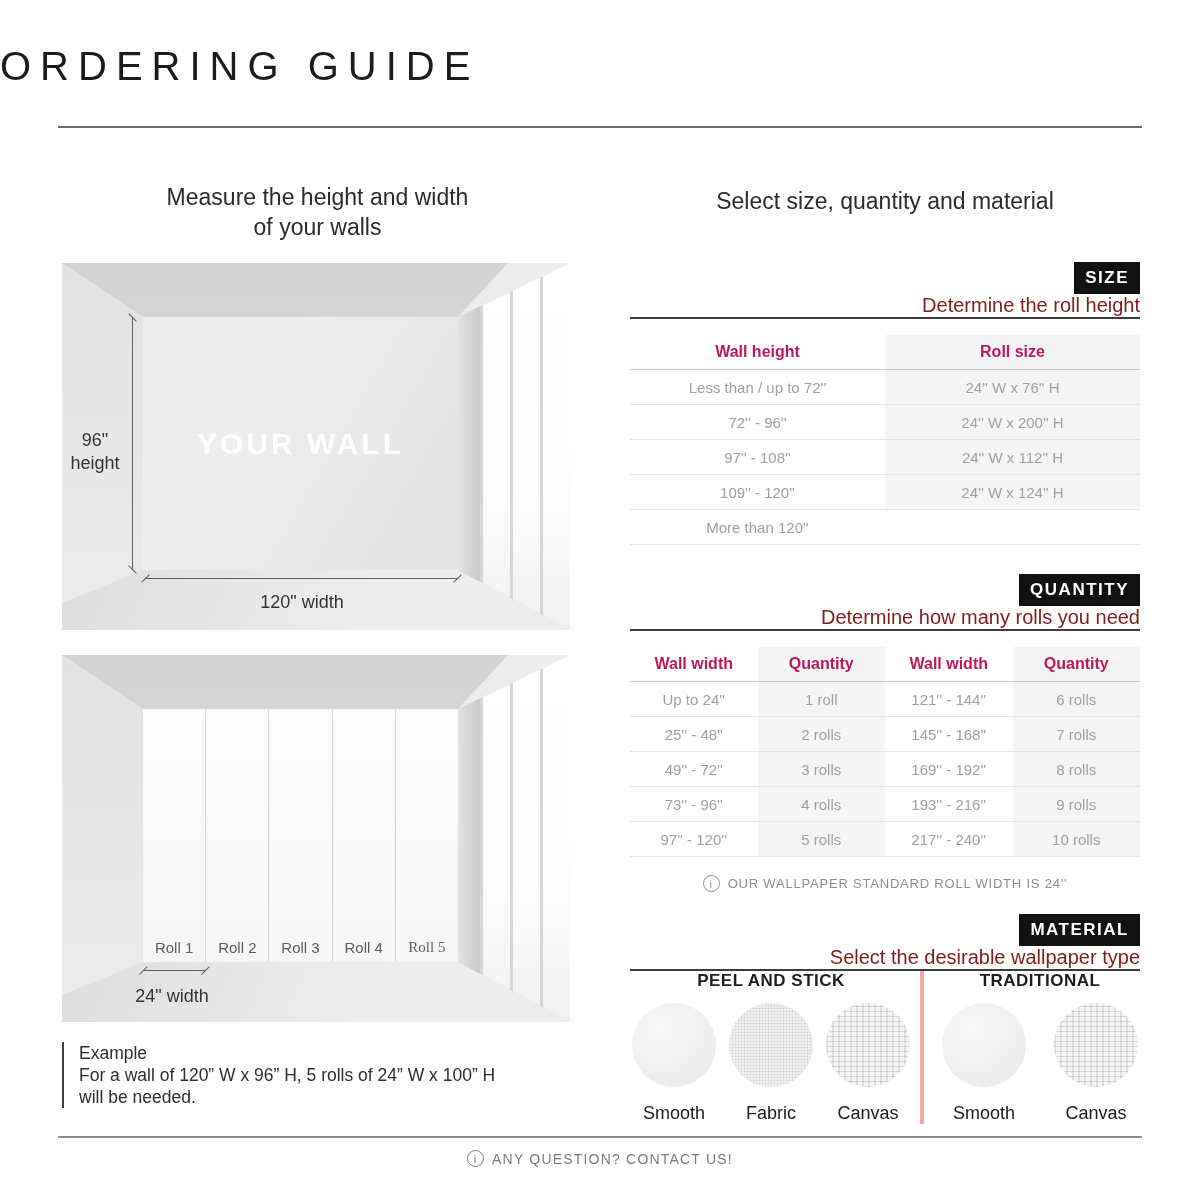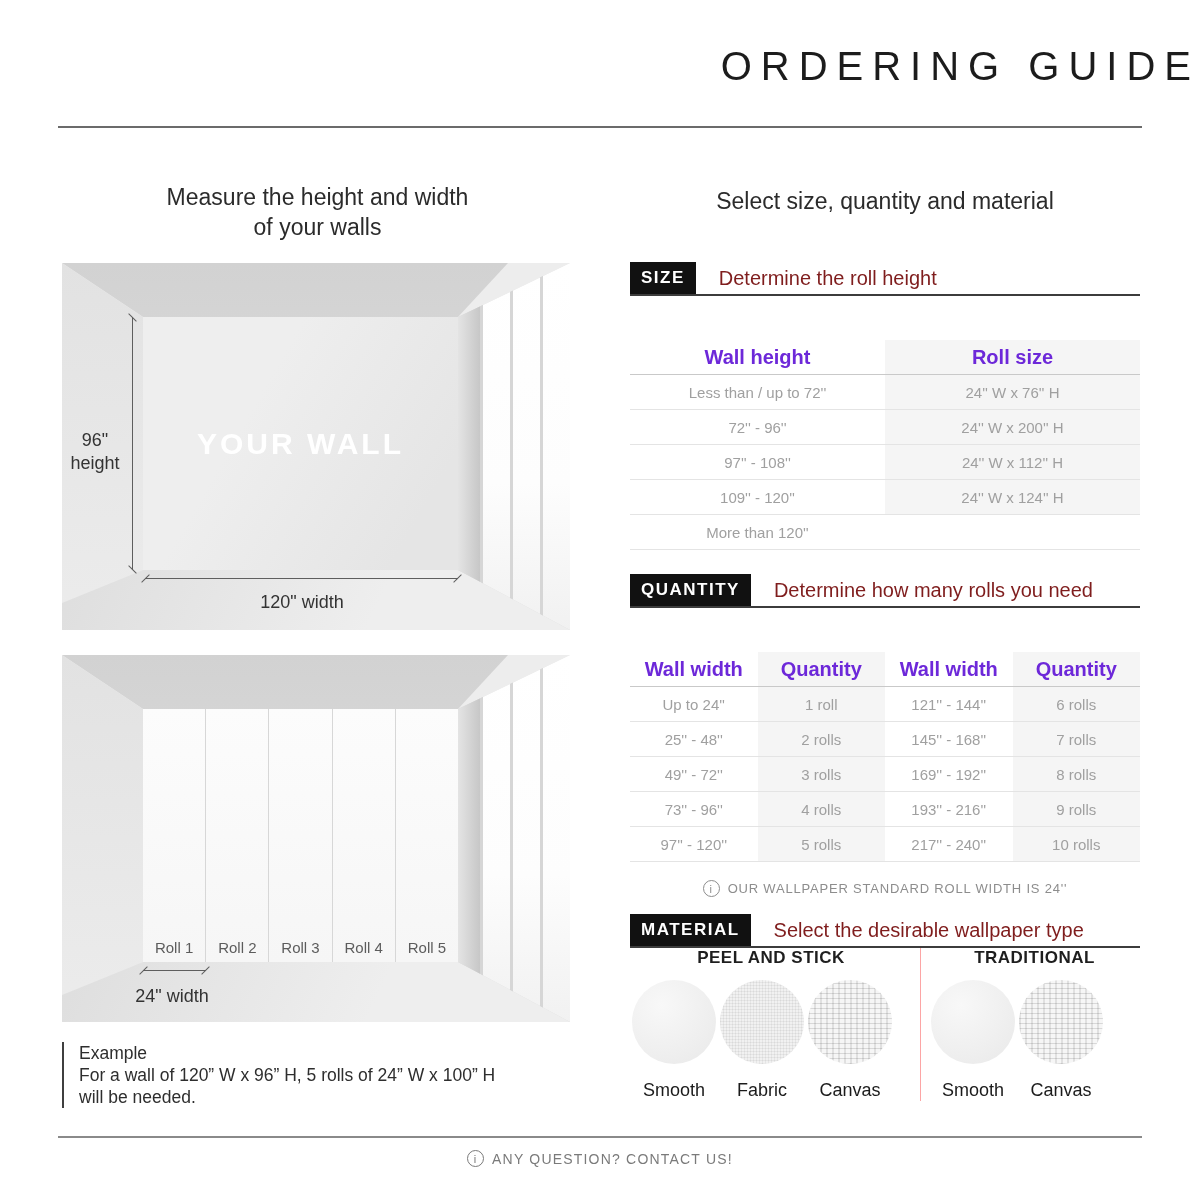--- a/index.html
+++ b/index.html
@@ -1,20 +1,20 @@
 <!DOCTYPE html>
 <html><head>
 <meta charset="utf-8">
 <style>
   * { margin:0; padding:0; box-sizing:border-box; }
   html,body { width:1200px; height:1200px; background:#ffffff;
     font-family:"Liberation Sans", sans-serif; color:#2a2a2a; overflow:hidden; }
 
   
-  .page-title { position:absolute; left:0; right:0; top:44px; text-align:right;
+  .page-title { position:absolute; left:0; right:0; top:44px; text-align:left;
     font-size:40px; letter-spacing:9px; font-weight:400; color:#1c1c1c; }
   .rule { position:absolute; left:58px; width:1084px; height:2px; background:#6b6b6b; }
   .rule-top { top:126px; }
   .rule-bottom { top:1136px; background:#8a8a8a; }
 
   
   .col-heading { position:absolute; text-align:center; font-size:23px;
     line-height:30px; color:#2b2b2b; }
   .col-heading.left { left:60px; top:182px; width:515px; }
   .col-heading.right { left:630px; top:186px; width:510px; }
@@ -36,21 +36,21 @@
     background:linear-gradient(180deg,#ffffff 0%,#fdfdfd 60%,#f1f1f1 100%); }
   .backwall { position:absolute; left:81px; top:54px; width:315px; height:253px;
     background:linear-gradient(120deg,#eeeeee 35%,#e5e5e5 85%);
     display:flex; align-items:center; justify-content:center; }
   .wall-text { color:#ffffff; font-weight:700; font-size:30px; letter-spacing:3px; }
 
   
   .rolls { position:absolute; left:81px; top:54px; width:315px; height:253px; display:flex; }
   .roll { flex:1; position:relative; border-right:1px solid #d7d7d7;
     background:linear-gradient(180deg,#fcfcfc,#f6f6f6); }
-  .roll:last-child { border-right:none; }
+  .roll:last-child { border-right:none;font-family:Liberation Serif, serif; }
   .roll-label { position:absolute; left:0; right:0; bottom:6px; text-align:center;
     font-size:15px; color:#5c5c5c; }
 
   
   .vdim { position:absolute; left:70px; top:54px; width:1px; height:253px; background:#5e5e5e; }
   .vdim::before,.vdim::after { content:""; position:absolute; left:-5px; width:11px; height:1px;
     background:#5e5e5e; transform:rotate(45deg); }
   .vdim::before { top:0; } .vdim::after { bottom:0; }
   .hdim { position:absolute; top:315px; height:1px; background:#5e5e5e; }
   .hdim::before,.hdim::after { content:""; position:absolute; top:-5px; width:1px; height:11px;
@@ -63,49 +63,49 @@
   .lbl-width2 { left:45px; top:330px; width:130px; }
 
   
   .example { position:absolute; left:62px; top:1042px; width:530px;
     border-left:2px solid #3f3f3f; padding-left:15px; font-size:17.5px;
     line-height:22px; color:#2e2e2e; }
 
   
   .section { position:absolute; left:630px; width:510px; }
   .sec-size { top:262px; } .sec-qty { top:574px; } .sec-mat { top:914px; }
-  .sec-head { display:flex; align-items:center; border-bottom:2px solid #3c3c3c; }
+  .sec-head { display:flex; align-items:flex-end; border-bottom:2px solid #3c3c3c;flex-direction:column; }
   .badge { background:#111111; color:#ffffff; font-size:17px; font-weight:600;
     letter-spacing:1.5px; padding:6px 11px; }
   .sec-title { margin-left:23px; font-size:20px; color:#7f1d1d; }
 
   .tbl { margin-top:16px; }
   .trow { display:flex; align-items:stretch; border-bottom:1px solid #e4e4e4; }
   .trow.head { border-bottom:1px solid #c9c9c9; }
   .cell { display:flex; align-items:center; justify-content:center; text-align:center;
     min-height:34px; font-size:15px; color:#a0a0a0; }
-  .head .cell { font-size:20px; font-weight:700; color:#6d28d9;margin-top:28px; }
+  .head .cell { font-size:16px; font-weight:700; color:#be185d; }
   .c-half { width:255px; } .c-q { width:127.5px; }
   .shade { background:#f5f5f5; }
   .cell.small2 { font-size:13px; line-height:16px; padding:6px 40px; }
 
   .note { margin-top:18px; display:flex; align-items:center; justify-content:center;
     gap:8px; color:#8d8d8d; font-size:13px; letter-spacing:0.8px; }
   .info-circle { width:17px; height:17px; border:1.5px solid currentColor; border-radius:50%;
     display:inline-flex; align-items:center; justify-content:center;
     font-size:11px; font-style:normal; flex:0 0 auto; }
 
   
   .mat-groups { display:flex; }
   .mat-group { padding-top:0; }
   .mat-group.g1 { width:282px; }
-  .mat-group.g2 { flex:1; border-left:1px solid #fca5a5; margin-left:8px; padding-left:8px; }
+  .mat-group.g2 { flex:1; border-left:4px solid #fca5a5; margin-left:8px; padding-left:16px; }
   .group-title { text-align:center; font-size:17px; font-weight:600; letter-spacing:0.5px;
     color:#1e1e1e; }
-  .swatch-row { display:flex; justify-content:flex-start; margin-top:12px; }
+  .swatch-row { display:flex; justify-content:space-between; margin-top:12px; }
   .swatch { width:88px; text-align:center; }
   .circle { width:84px; height:84px; border-radius:50%; margin:0 auto; }
   .tex-smooth { background:radial-gradient(circle at 35% 30%, #f8f8f8, #eeeeee 65%, #e8e8e8); }
   .tex-fabric { background-color:#f1f1f1;
     background-image:repeating-linear-gradient(0deg, rgba(0,0,0,0.05) 0 1px, transparent 1px 3px),
                      repeating-linear-gradient(90deg, rgba(0,0,0,0.05) 0 1px, transparent 1px 3px); }
   .tex-canvas { background-color:#f6f6f6;
     background-image:repeating-linear-gradient(0deg, rgba(0,0,0,0.12) 0 1px, transparent 1px 5px),
                      repeating-linear-gradient(90deg, rgba(0,0,0,0.09) 0 2px, transparent 2px 6px); }
   .swatch-label { margin-top:16px; font-size:18px; font-weight:500; color:#1b1b1b; }

